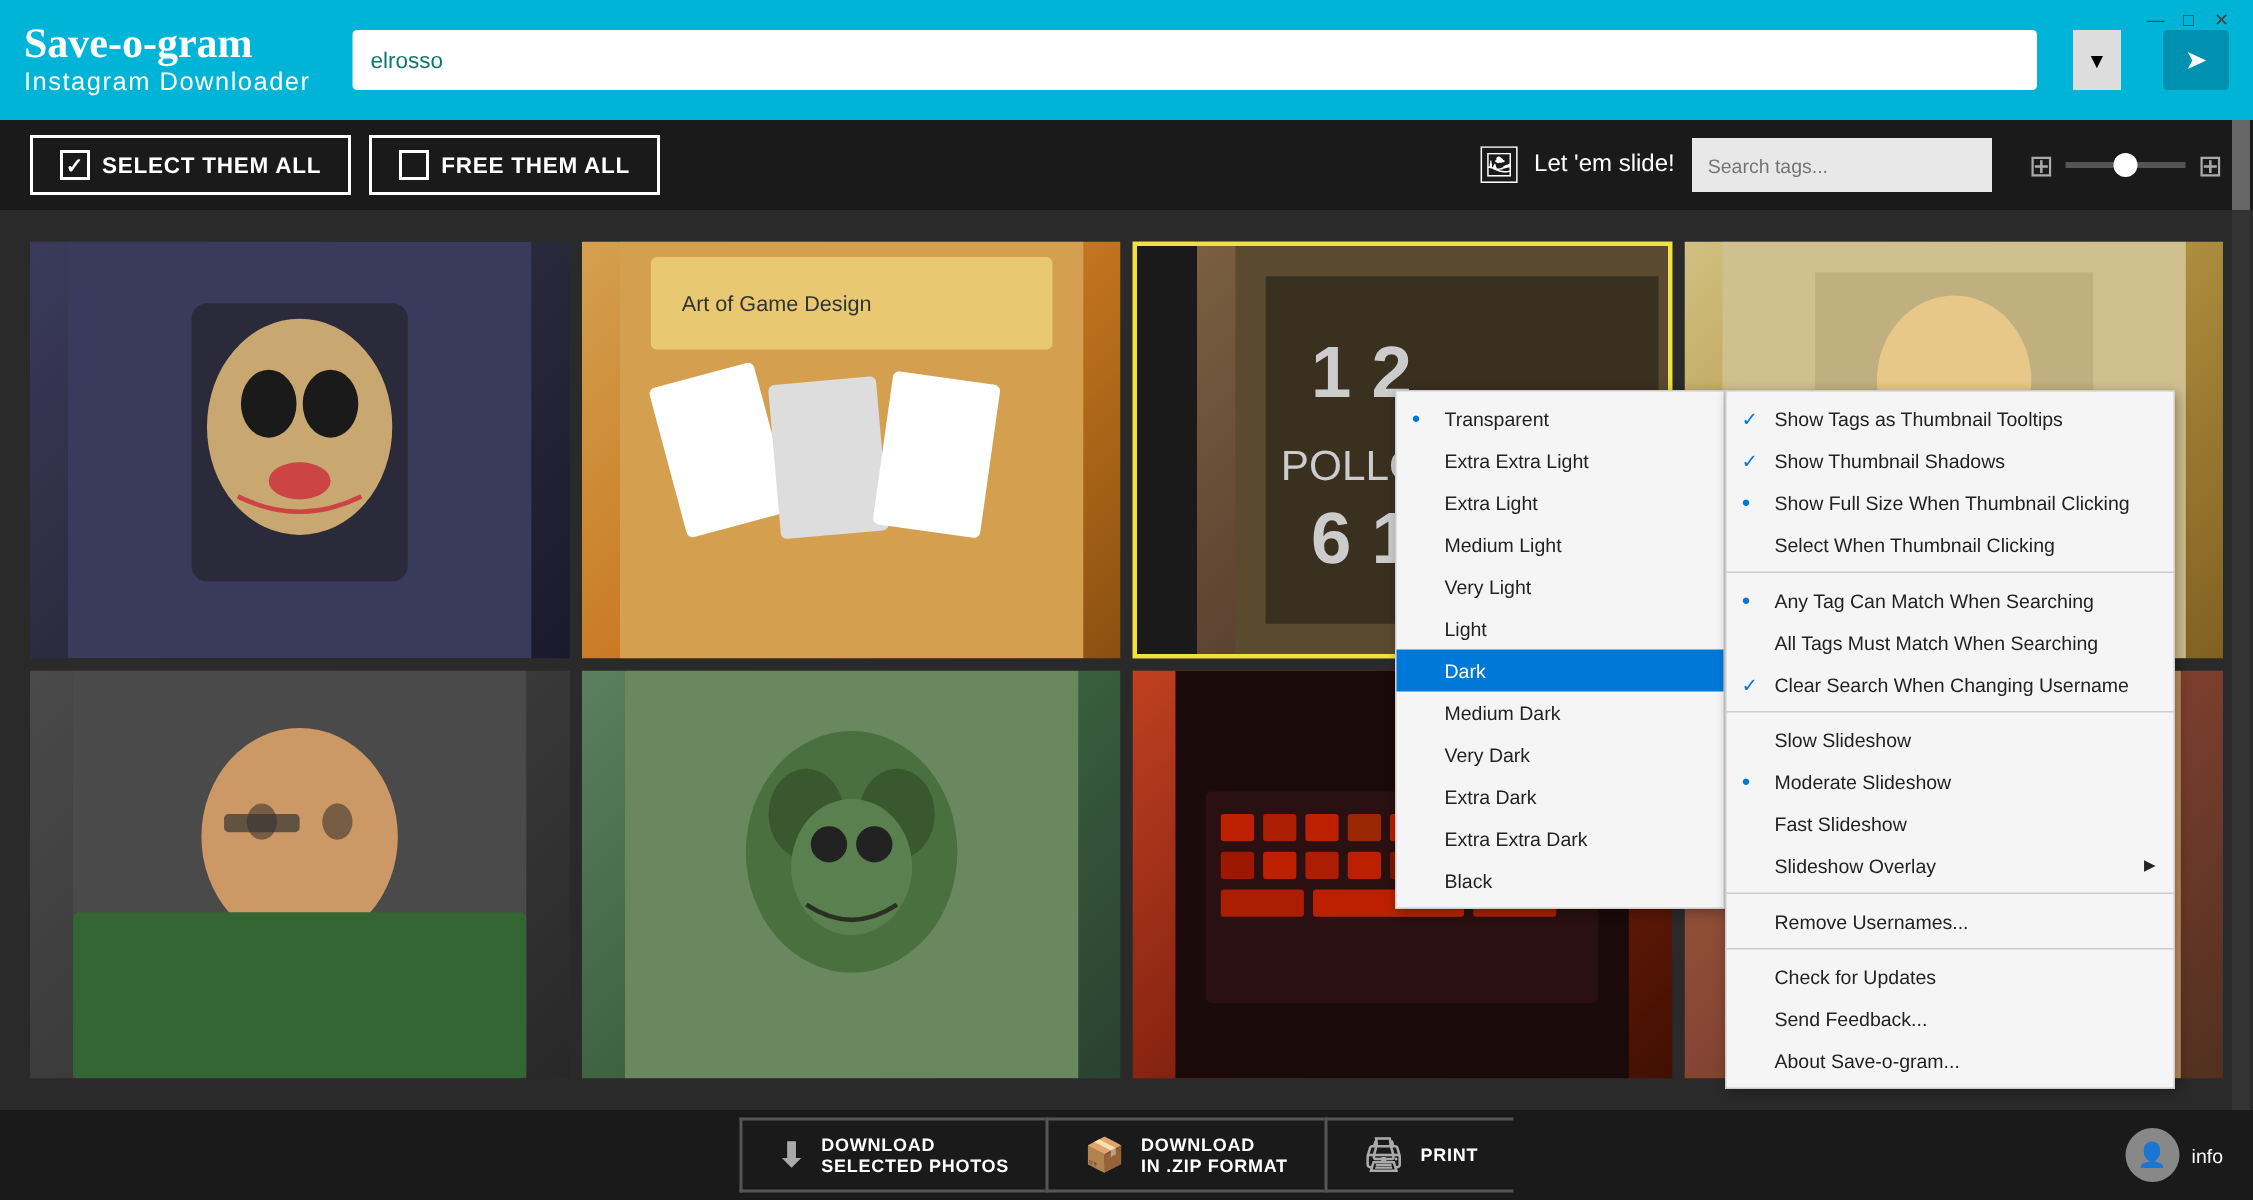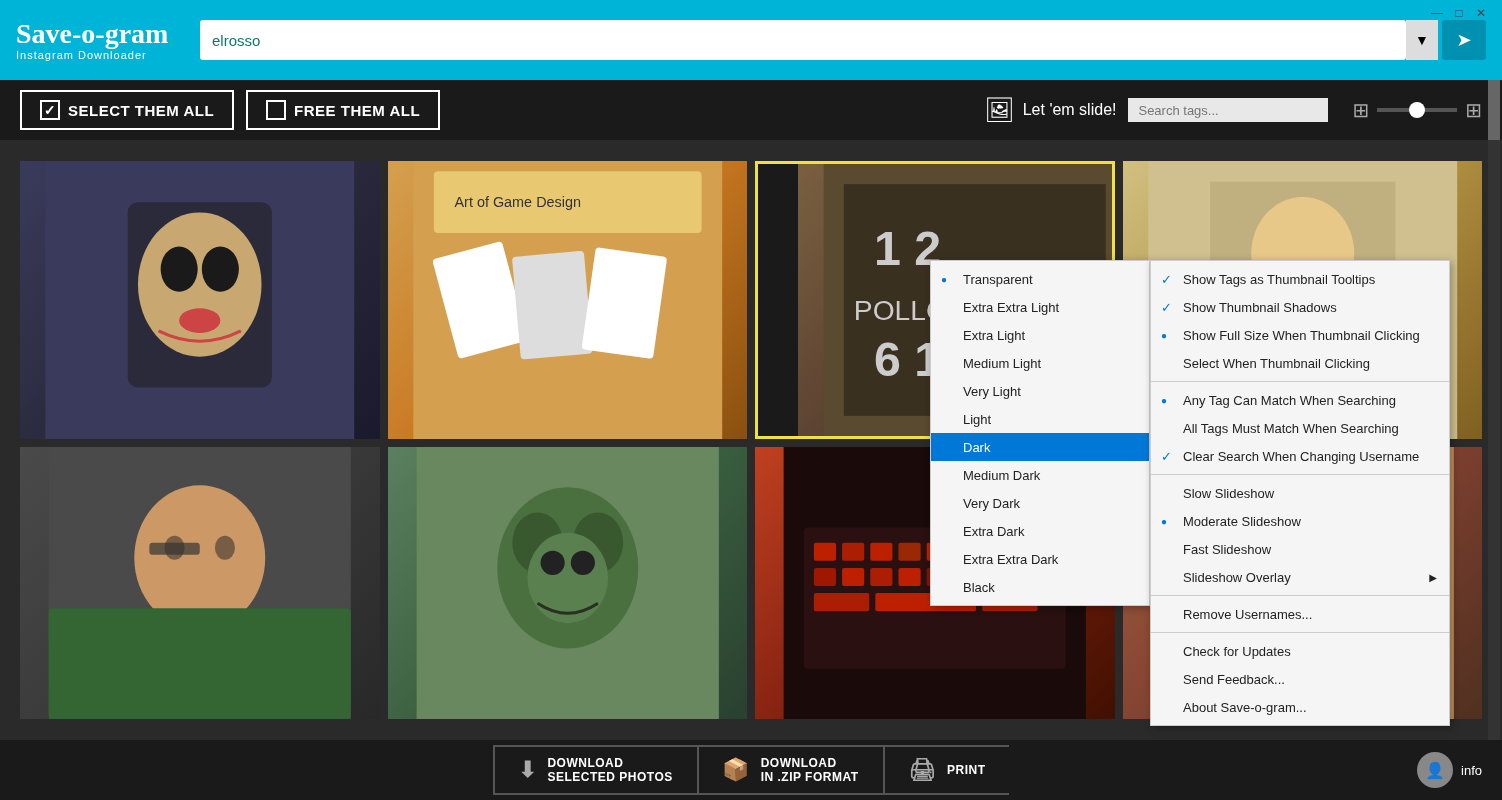--- a/index.html
+++ b/index.html
@@ -6,37 +6,37 @@
     body { width: 1502px; height: 800px; overflow: hidden; font-family: 'Segoe UI', Arial, sans-serif; background: #2a2a2a; }
 
     
     #header {
       width: 100%;
       height: 80px;
       background: #00b4d8;
       display: flex;
       align-items: center;
       padding: 15px 16px;
-      gap: 4px;
+      gap: 28px;
     }
     #logo-area {
       display: flex;
       flex-direction: column;
       color: white;
       min-width: 180px;
     }
     #logo-text {
       font-size: 28px;
       font-family: 'Segoe Script', cursive, serif;
       font-weight: bold;
       color: white;
       line-height: 1.1;
     }
     #logo-sub {
-      font-size: 11px;
+      font-size: 17px;
       color: white;
       letter-spacing: 1px;
     }
     #search-bar {
       flex: 1;
       height: 40px;
       background: white;
       border: none;
       border-radius: 3px;
       padding: 0 12px;
@@ -129,21 +129,21 @@
       border: none;
       color: white;
       font-size: 16px;
       cursor: pointer;
       display: flex;
       align-items: center;
       gap: 8px;
     }
     #search-tags {
       width: 200px;
-      height: 24px;
+      height: 36px;
       background: #e8e8e8;
       border: none;
       padding: 0 10px;
       font-size: 13px;
       color: #999;
     }
     #view-controls {
       display: flex;
       align-items: center;
       gap: 8px;

